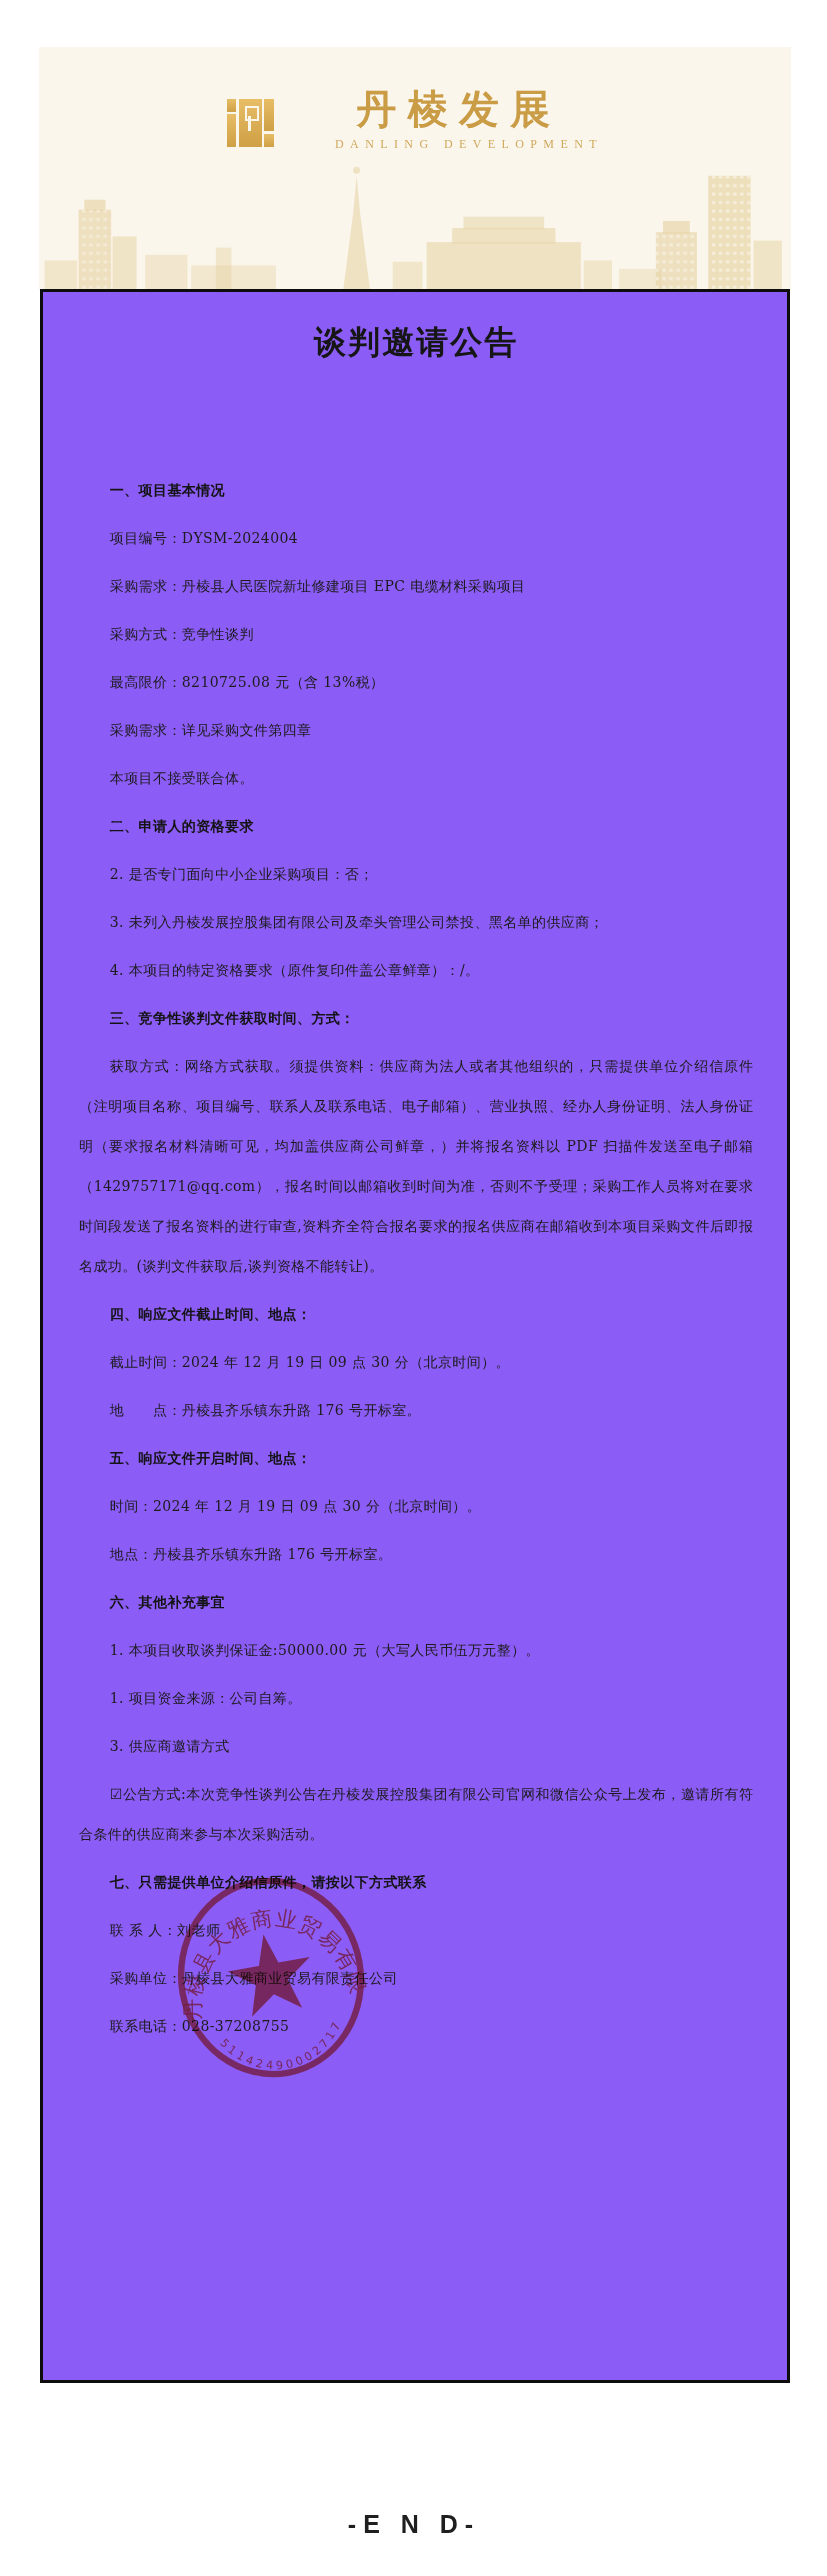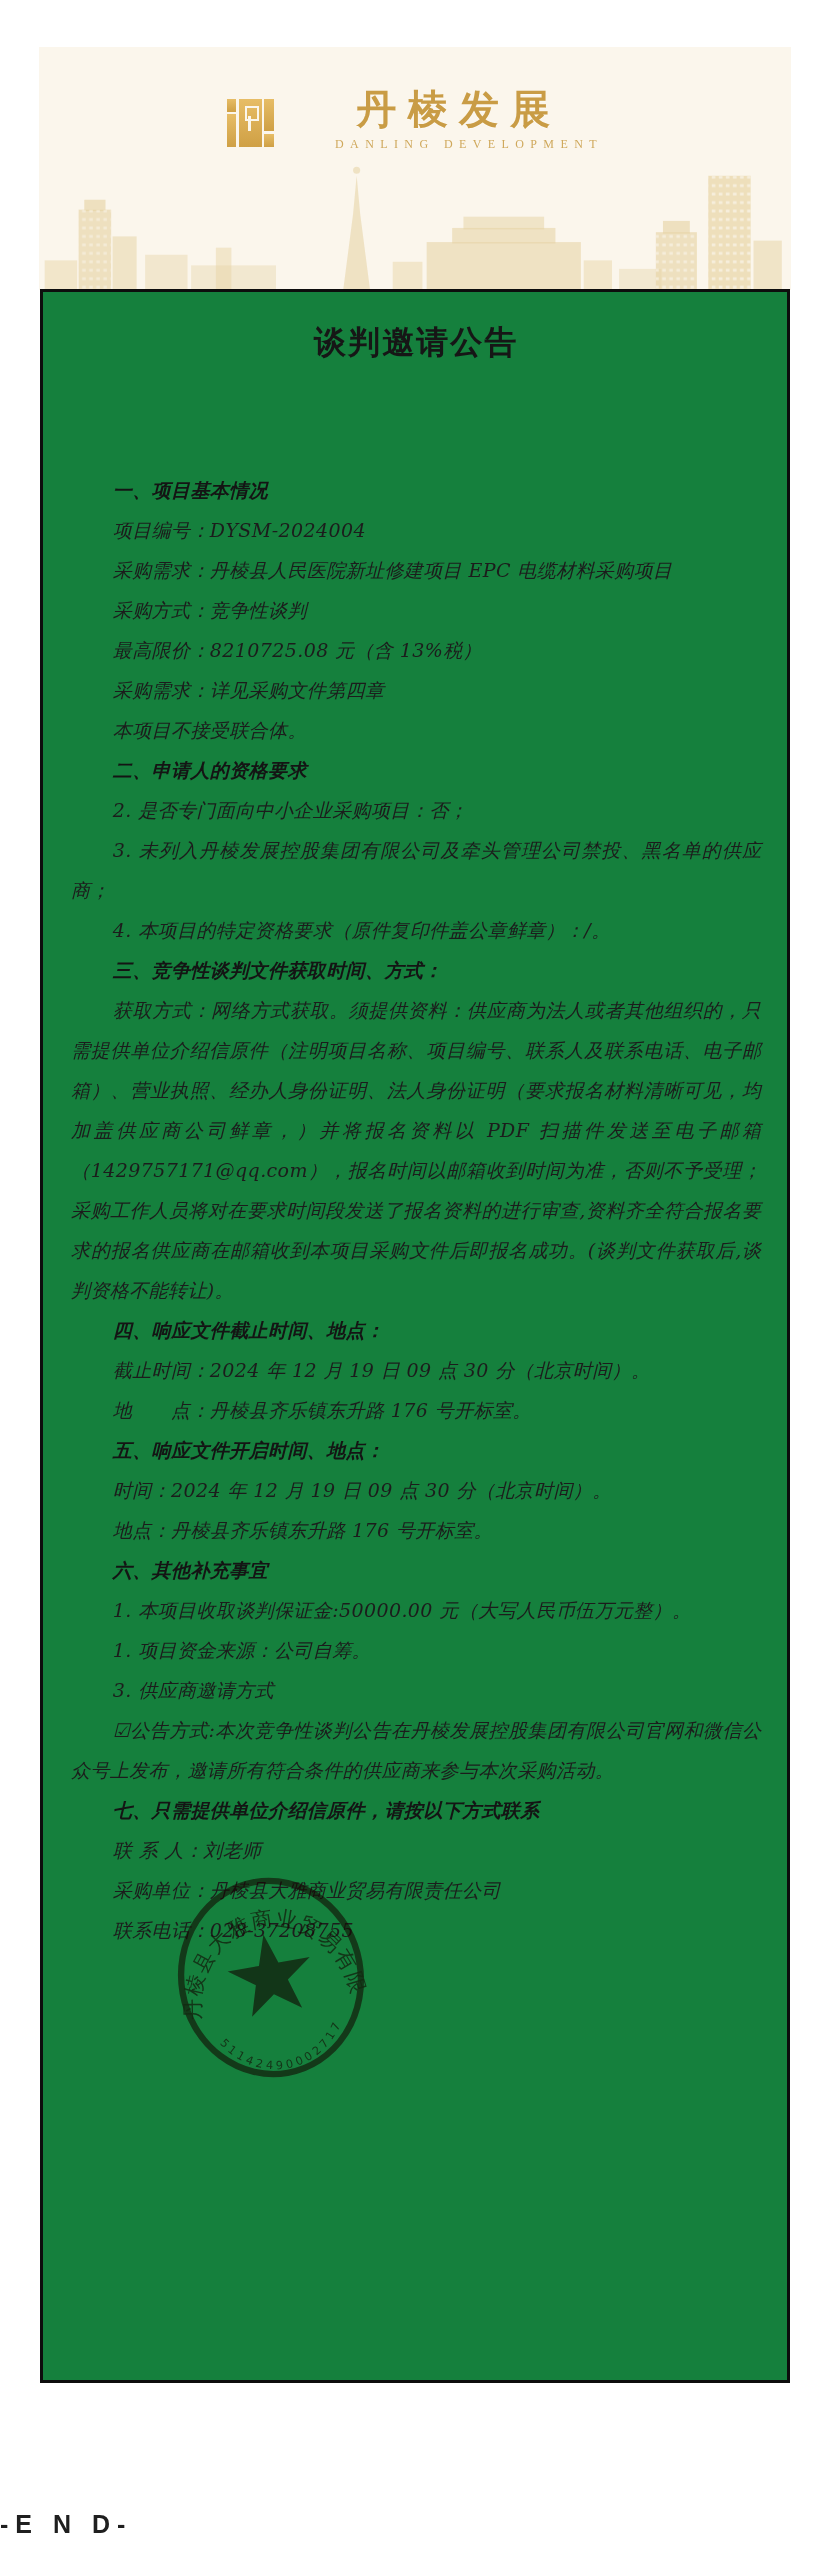--- a/index.html
+++ b/index.html
@@ -39,42 +39,42 @@
     text-shadow:0 0.7px 0 rgba(255,255,255,.4);
   }
   .brand-en{
     margin-top:7px;font-size:12px;color:#cfa85b;letter-spacing:6.4px;
     font-family:"Liberation Serif","DejaVu Serif",serif;white-space:nowrap;margin-left:20px;
   }
   .skyline{position:absolute;left:0;bottom:0;width:752px;height:141px;}
   
   .sheet{
     position:absolute;left:40px;top:289px;width:750px;height:2094px;
-    background:#15803d;border:3.5px solid #0d0d0d;box-sizing:border-box;
+    background:#8b5cf6;border:3.5px solid #0d0d0d;box-sizing:border-box;
     padding:22.6px 25.5px 0 28px;
   }
   .doc-title{
     margin:5.7px 0 106px 0;text-align:center;
     font-size:32px;font-weight:bold;letter-spacing:2.1px;line-height:44px;
     color:#161616;
   }
   .doc-body p,.doc-body h3{
-    margin:0;font-size:19px;line-height:40px;letter-spacing:0.4px;
-    text-indent:2.2em;text-align:justify;color:#1c1c1c;font-style:italic;
+    margin:8px;font-size:14px;line-height:40px;letter-spacing:0.4px;
+    text-indent:2.2em;text-align:justify;color:#1c1c1c;
   }
   .doc-body h3{font-weight:bold;color:#141414;}
   
   .stamp{
     position:absolute;left:158px;top:1857px;width:226px;height:241px;
     transform:rotate(-10deg);mix-blend-mode:multiply;opacity:.88;
     pointer-events:none;
   }
   
   .end-mark{
-    position:absolute;left:0;top:2510px;width:100%;text-align:left;
+    position:absolute;left:0;top:2510px;width:100%;text-align:center;
     font-family:"Liberation Sans","DejaVu Sans",sans-serif;
     font-size:25px;font-weight:bold;letter-spacing:7px;color:#1f1f1f;
   }
 </style>
 </head>
 <body>
 
 <div class="header-band">
   <svg class="skyline" viewBox="0 0 1063 200" preserveAspectRatio="none">
     <defs>

